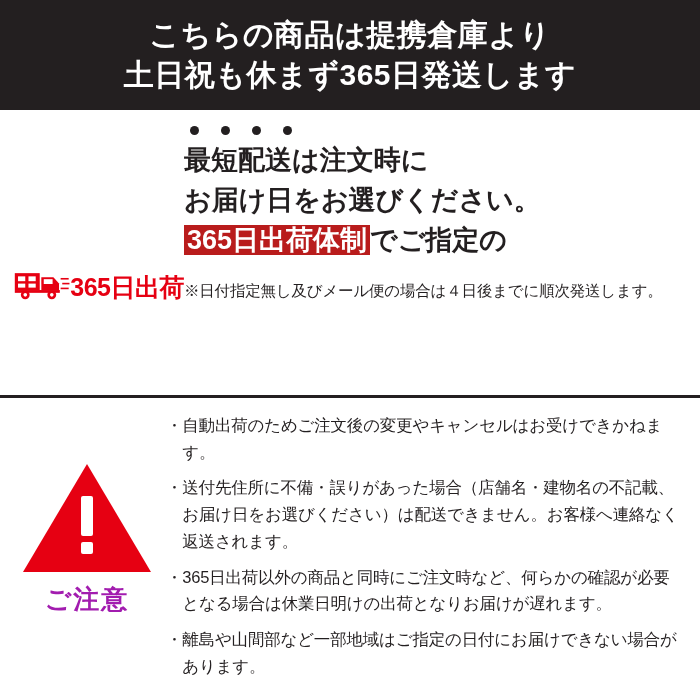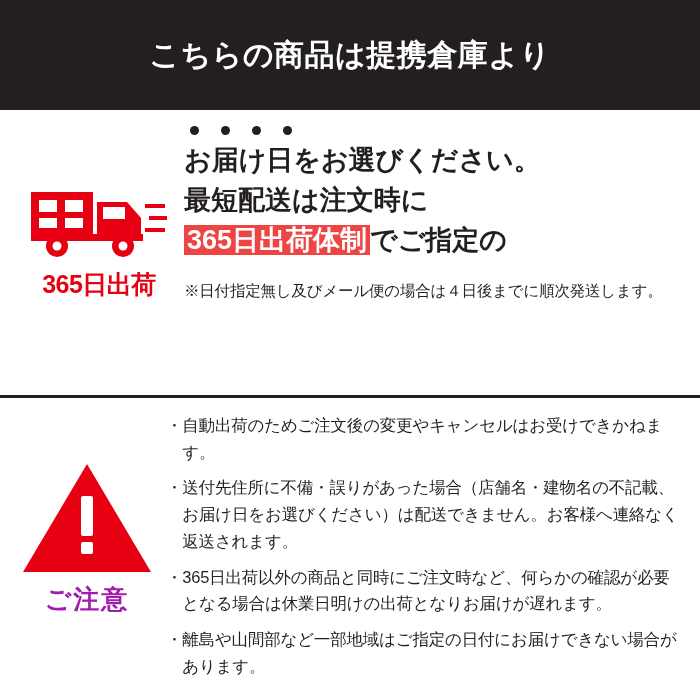--- a/index.html
+++ b/index.html
@@ -45,21 +45,21 @@
     border-bottom: 3px solid #231f20;
     box-sizing: border-box;
     display: flex;
     padding: 10px 12px 6px 14px;
     position: relative;
   }
   .truck-col {
     width: 170px;
     flex: 0 0 170px;
     display: flex;
-    flex-direction: column;
+    flex-direction: row;
     align-items: center;
     justify-content: flex-start;
     padding-top: 58px;
     box-sizing: border-box;
   }
   .truck-icon {
     width: 140px;
     height: 82px;
     display: block;
   }
@@ -91,21 +91,21 @@
     background: #231f20;
   }
   .ship-line {
     font-size: 27px;
     font-weight: bold;
     color: #231f20;
     line-height: 1.48;
     white-space: nowrap;
   }
   .hl {
-    background: #ef4444;
+    background: #b91c1c;
     color: #ffffff;
     padding: 0 3px;
   }
   .ship-note {
     margin-top: 20px;
     font-size: 15.5px;
     color: #231f20;
     line-height: 1.3;
     letter-spacing: -0.2px;
     white-space: nowrap;
@@ -161,20 +161,21 @@
     flex: 1 1 auto;
   }
 </style>
 </head>
 <body>
 
 <div class="banner">
 
   <div class="header">
     <div class="header-line">こちらの商品は提携倉庫より</div>
+    <div class="header-line">土日祝も休まず365日発送します</div>
   </div>
 
   <div class="ship-section">
 
     <div class="truck-col">
       <svg class="truck-icon" viewBox="0 0 140 82" aria-hidden="true">
 
         <rect x="2" y="14" width="62" height="42" fill="#e60012"></rect>
         <rect x="10" y="22" width="18" height="12" fill="#ffffff"></rect>
         <rect x="36" y="22" width="18" height="12" fill="#ffffff"></rect>
@@ -198,22 +199,22 @@
       <div class="truck-label">365日出荷</div>
     </div>
 
     <div class="ship-text-col">
       <div class="dots">
         <span class="dot"></span>
         <span class="dot"></span>
         <span class="dot"></span>
         <span class="dot"></span>
       </div>
+      <div class="ship-line">最短配送は注文時に</div>
       <div class="ship-line">お届け日をお選びください。</div>
-      <div class="ship-line">最短配送は注文時に</div>
       <div class="ship-line"><span class="hl">365日出荷体制</span><span>でご指定の</span></div>
       <div class="ship-note">※日付指定無し及びメール便の場合は４日後までに順次発送します。</div>
     </div>
   </div>
 
   <div class="caution-section">
 
     <div class="warn-col">
       <svg class="warn-icon" viewBox="0 0 132 116" aria-hidden="true">
         <path d="M66 4 L130 112 L2 112 Z" fill="#e60012"></path>

